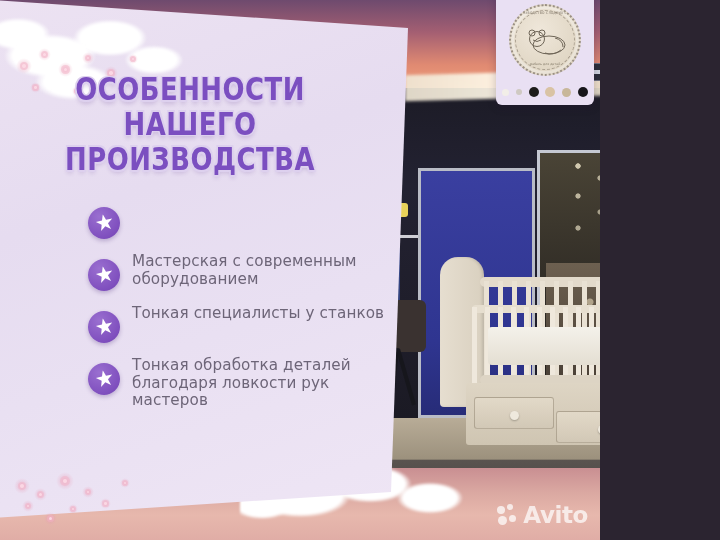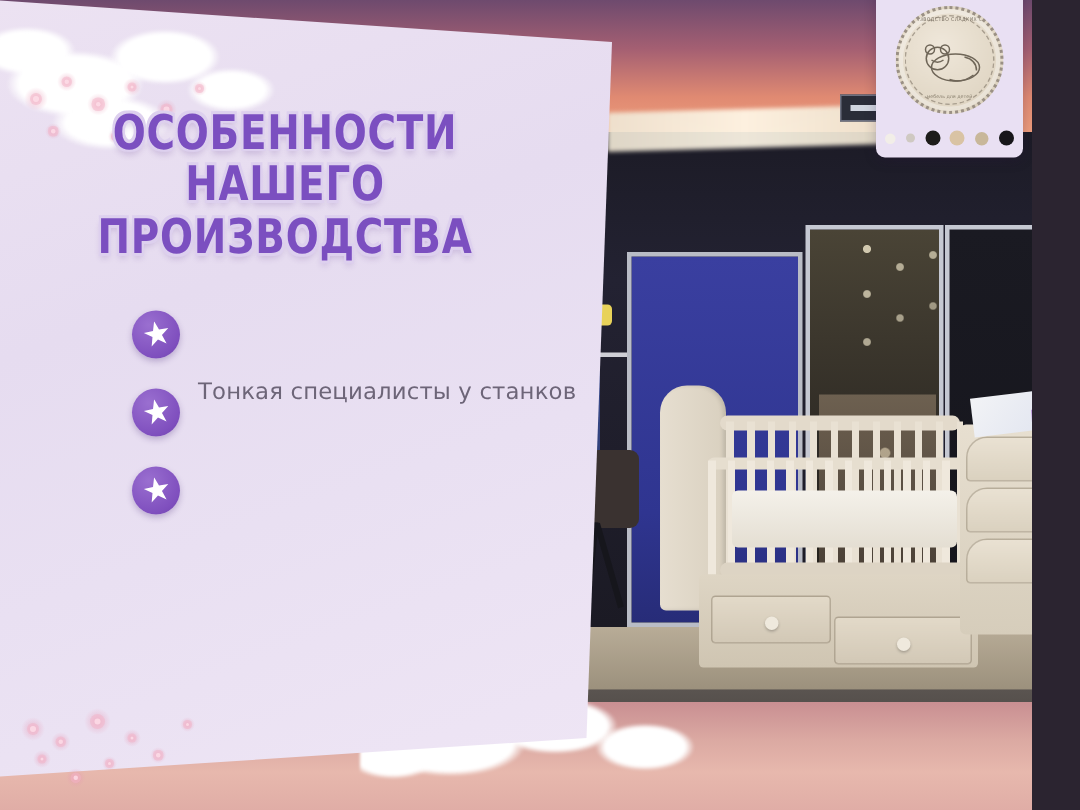--- a/index.html
+++ b/index.html
@@ -2,21 +2,21 @@
 <html><head>
 <meta charset="utf-8">
 <style>
   * { margin:0; padding:0; box-sizing:border-box; }
   html,body{ width:720px; height:540px; overflow:hidden; }
   body{
     font-family:"Liberation Sans", sans-serif;
     background:#2b2430;
     position:relative;
   }
-  #stage{ position:absolute; inset:0; width:688px; height:540px; overflow:hidden; }
+  #stage{ position:absolute; inset:0; width:600px; height:540px; overflow:hidden; }
 
   
   .photo{
     position:absolute; inset:0;
     background:
       
       linear-gradient(180deg, rgba(40,34,40,0) 62%, rgba(58,50,52,.55) 74%, rgba(70,62,62,.65) 100%),
       
       linear-gradient(180deg,#6e4a6e 0%, #a45f72 6%, #e08a72 12%, #f0a07e 17%, #e89a82 21%, #3a3340 26%, #2a2630 40%, #24212b 70%, #2e2a32 100%);
   }
@@ -426,32 +426,39 @@
   </div>
 
   <div class="bullets">
 
     <div class="bullet">
       <div class="bullet-icon">
           <span class="star"></span>
         </div>
     </div>
 
+    <div class="bullet">
+      <div class="bullet-icon">
+          <span class="star"></span>
+        </div>
+      <div class="bullet-text">Мастерская с современным оборудованием</div>
+    </div>
 
     <div class="bullet">
       <div class="bullet-icon">
           <span class="star"></span>
         </div>
       <div class="bullet-text">Тонкая специалисты у станков</div>
     </div>
 
     <div class="bullet">
       <div class="bullet-icon">
           <span class="star"></span>
         </div>
+      <div class="bullet-text">Тонкая обработка деталей благодаря ловкости рук мастеров</div>
     </div>
 
   </div>
 
   <div class="logo-card">
     <div class="logo-seal">
       <div class="seal-ring"></div>
       <div class="seal-text">ПРОИЗВОДСТВО СЛАДКИХ СНОВ</div>
       <svg class="seal-bear" viewBox="0 0 44 32">
         <ellipse cx="24" cy="19" rx="16" ry="9" fill="none" stroke="#6f6658" stroke-width="1"></ellipse>
@@ -467,14 +474,23 @@
     <div class="logo-dots">
       <span class="dot" style="width:7px;height:7px;background:#f2eee8;"></span>
       <span class="dot" style="width:6px;height:6px;background:#cfc9c2;"></span>
       <span class="dot" style="width:10px;height:10px;background:#1d1c1a;"></span>
       <span class="dot" style="width:10px;height:10px;background:#d9c3a4;"></span>
       <span class="dot" style="width:9px;height:9px;background:#c8b79a;"></span>
       <span class="dot" style="width:10px;height:10px;background:#17161a;"></span>
     </div>
   </div>
 
+  <div class="avito">
+    <div class="avito-mark">
+      <i style="width:8px;height:8px;left:0;top:2px;"></i>
+      <i style="width:6px;height:6px;left:10px;top:0;"></i>
+      <i style="width:9px;height:9px;left:1px;top:12px;"></i>
+      <i style="width:7px;height:7px;left:12px;top:11px;"></i>
+    </div>
+    <div class="avito-text">Avito</div>
+  </div>
 
 </div>
 
 </body></html>

